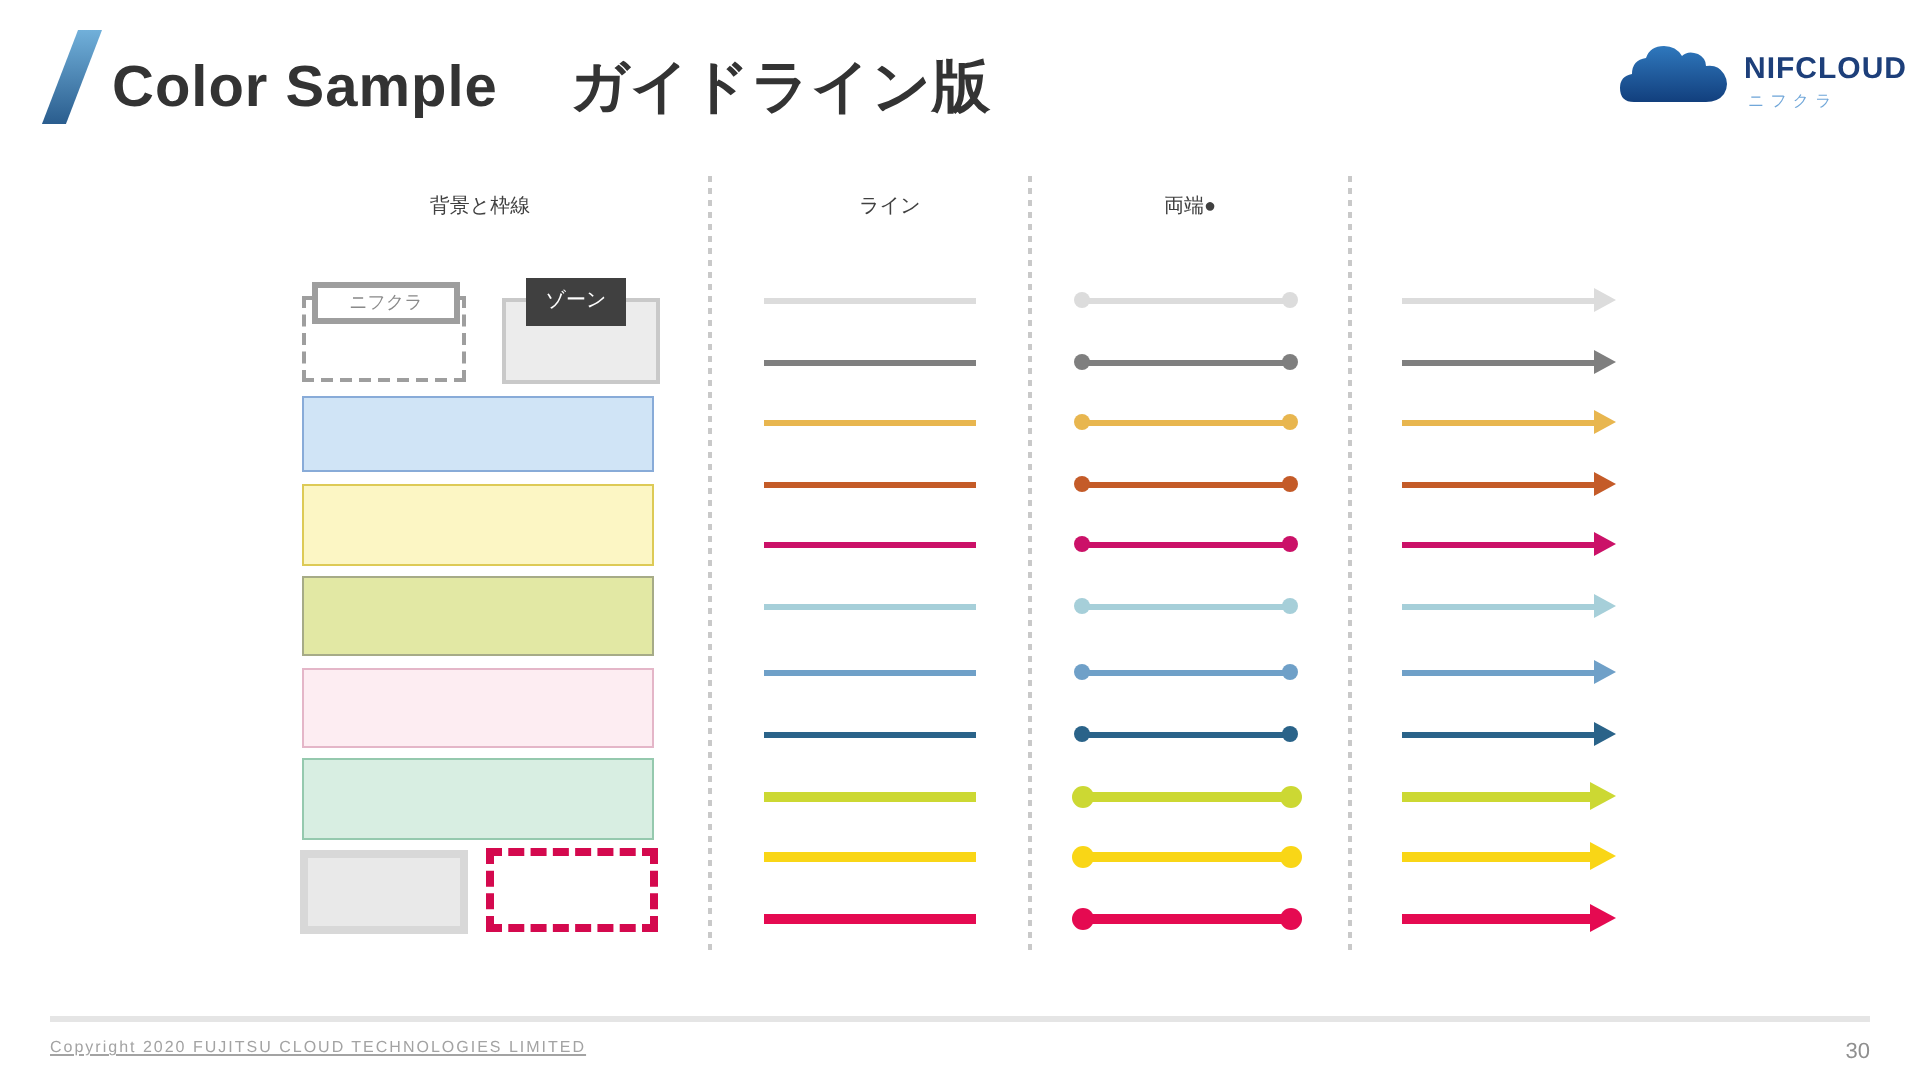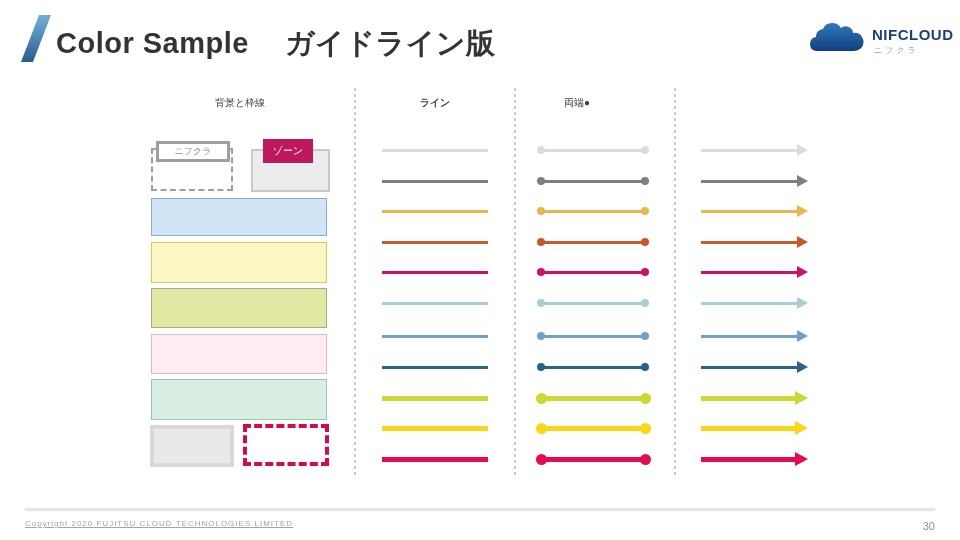--- a/index.html
+++ b/index.html
@@ -14,22 +14,22 @@
   .page-title{left:56px;top:24px;font-size:29px;font-weight:bold;color:#333333;
     letter-spacing:.5px;white-space:nowrap;}
   .title-ja{margin-left:36px;}
   
   .logo{left:808px;top:16px;width:140px;height:48px;}
   .logo-name{left:64px;top:10px;font-size:15px;font-weight:bold;letter-spacing:.5px;}
   .logo-sub{left:66px;top:29px;font-size:8px;letter-spacing:3px;}
   
   .col-h{top:96px;font-size:10px;color:#404040;text-align:center;}
   .ch1{left:150px;width:180px;}
-  .ch2{left:355px;width:160px;font-weight:bold;}
-  .ch3{left:497px;width:160px;}
+  .ch2{left:365px;width:160px;}
+  .ch3{left:515px;width:160px;}
   .ch4{left:675px;width:160px;}
   
   .sep{top:88px;height:390px;width:2px;
     background:repeating-linear-gradient(to bottom,#c9c9c9 0 3px,transparent 3px 6px);}
   .sep1{left:354px;} .sep2{left:514px;} .sep3{left:674px;}
   
   .region-dashed{left:151px;top:148px;width:82px;height:43px;border:2px dashed #9e9e9e;
     box-sizing:border-box;background:#fff;}
   .region-label{left:156px;top:141px;width:74px;height:21px;background:#ffffff;
     border:3px solid #9e9e9e;box-sizing:border-box;font-size:9px;line-height:15px;
@@ -72,21 +72,21 @@
   <div class="abs col-h ch3">両端●</div>
 
   <div class="abs sep sep1"></div>
   <div class="abs sep sep2"></div>
   <div class="abs sep sep3"></div>
 
   <div class="abs region-dashed" style="border-color: rgb(158, 158, 158);"></div>
   <div class="abs region-label" style="border-color: rgb(158, 158, 158); color: rgb(138, 138, 138);">ニフクラ</div>
 
   <div class="abs zone-box" style="background: rgb(236, 236, 236); border-color: rgb(201, 201, 201);"></div>
-  <div class="abs zone-label" style="background: #be185d; color: rgb(255, 255, 255); font-family: Liberation Serif, serif;">ゾーン</div>
+  <div class="abs zone-label" style="background: #404040; color: rgb(255, 255, 255); font-family: Liberation Serif, serif;">ゾーン</div>
 
   <div class="abs footer-rule"></div>
   <div class="abs copyright">Copyright 2020 FUJITSU CLOUD TECHNOLOGIES LIMITED</div>
   <div class="abs page-number">30</div>
 
 <div style="position: absolute; left: 151px; top: 198px; width: 176px; height: 38px; box-sizing: border-box; background: rgb(208, 228, 246); border: 1px solid rgb(136, 171, 216);"></div>
     <div style="position: absolute; left: 151px; top: 242px; width: 176px; height: 41px; box-sizing: border-box; background: rgb(252, 246, 196); border: 1px solid rgb(221, 202, 86);"></div>
     <div style="position: absolute; left: 151px; top: 288px; width: 176px; height: 40px; box-sizing: border-box; background: rgb(226, 232, 164); border: 1px solid rgb(166, 171, 135);"></div>
     <div style="position: absolute; left: 151px; top: 334px; width: 176px; height: 40px; box-sizing: border-box; background: rgb(253, 237, 242); border: 1px solid rgb(228, 182, 200);"></div>
     <div style="position: absolute; left: 151px; top: 379px; width: 176px; height: 41px; box-sizing: border-box; background: rgb(216, 238, 226); border: 1px solid rgb(149, 201, 174);"></div>

